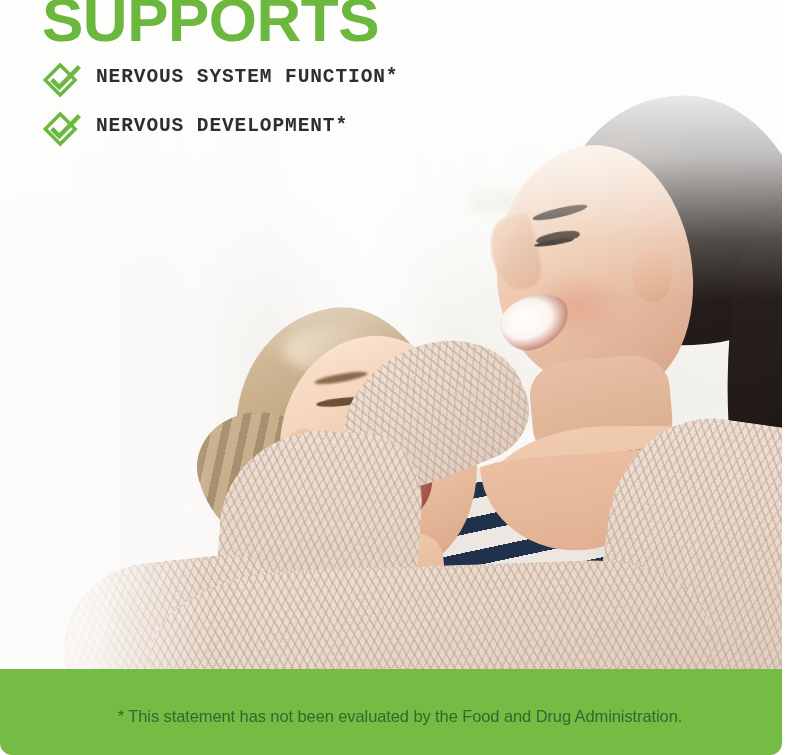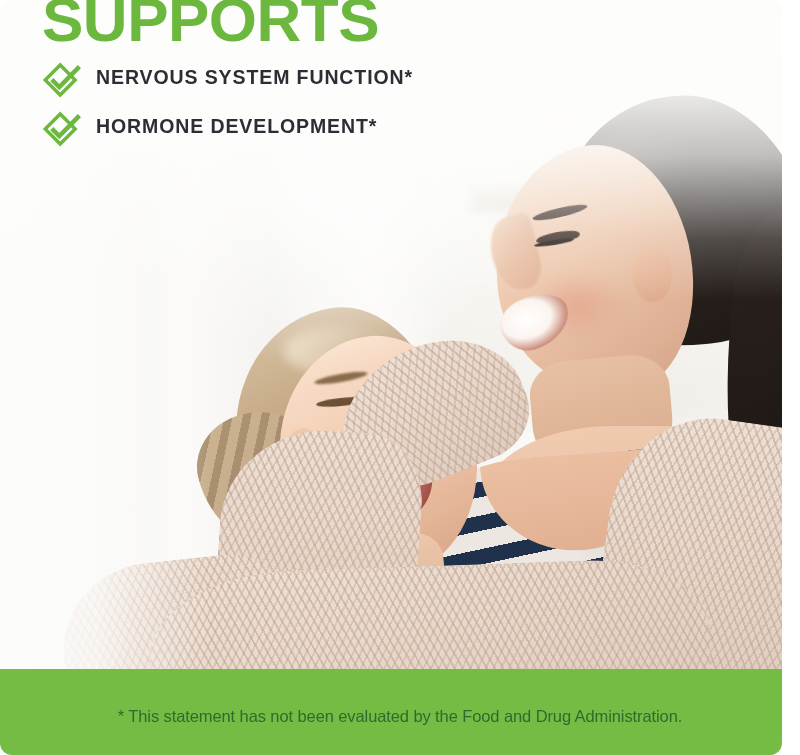--- a/index.html
+++ b/index.html
@@ -425,21 +425,21 @@
     flex: 0 0 auto;
     width: 40px;
     height: 40px;
     margin-right: 14px;
     margin-top: -5px;
   }
   .check-icon svg { display: block; width: 40px; height: 40px; }
 
   .benefit-text {
     color: #2b2e33;
-    font-family: Liberation Sans, sans-serif;
+    font-family: Liberation Mono, monospace;
     font-weight: bold;
     font-size: 19.5px;
     line-height: 23px;
     letter-spacing: 0.9px;
     padding-top: 2px;
     white-space: pre-line;
     text-align: center;
   }
 
   
@@ -545,21 +545,21 @@
 
       <li class="benefit">
         <span class="check-icon">
           <svg viewBox="0 0 40 40" xmlns="http://www.w3.org/2000/svg">
             <g fill="none" stroke="#6cb83f" stroke-width="3.4" stroke-linecap="square" stroke-linejoin="miter">
               <rect x="7.6" y="10.4" width="21.2" height="21.2" transform="rotate(45 18.2 21)"></rect>
               <polyline points="9.8,20.6 17.3,28.1 37.4,7.6" stroke-width="4.4" stroke-linecap="butt"></polyline>
             </g>
           </svg>
         </span>
-        <span class="benefit-text">HORMONE DEVELOPMENT*</span>
+        <span class="benefit-text">NERVOUS DEVELOPMENT*</span>
       </li>
 
 
     </ul>
   </div>
 
   <div class="disclaimer">
     <div class="disclaimer-line">* This statement has not been evaluated by the Food and Drug Administration.</div>
   </div>
 

